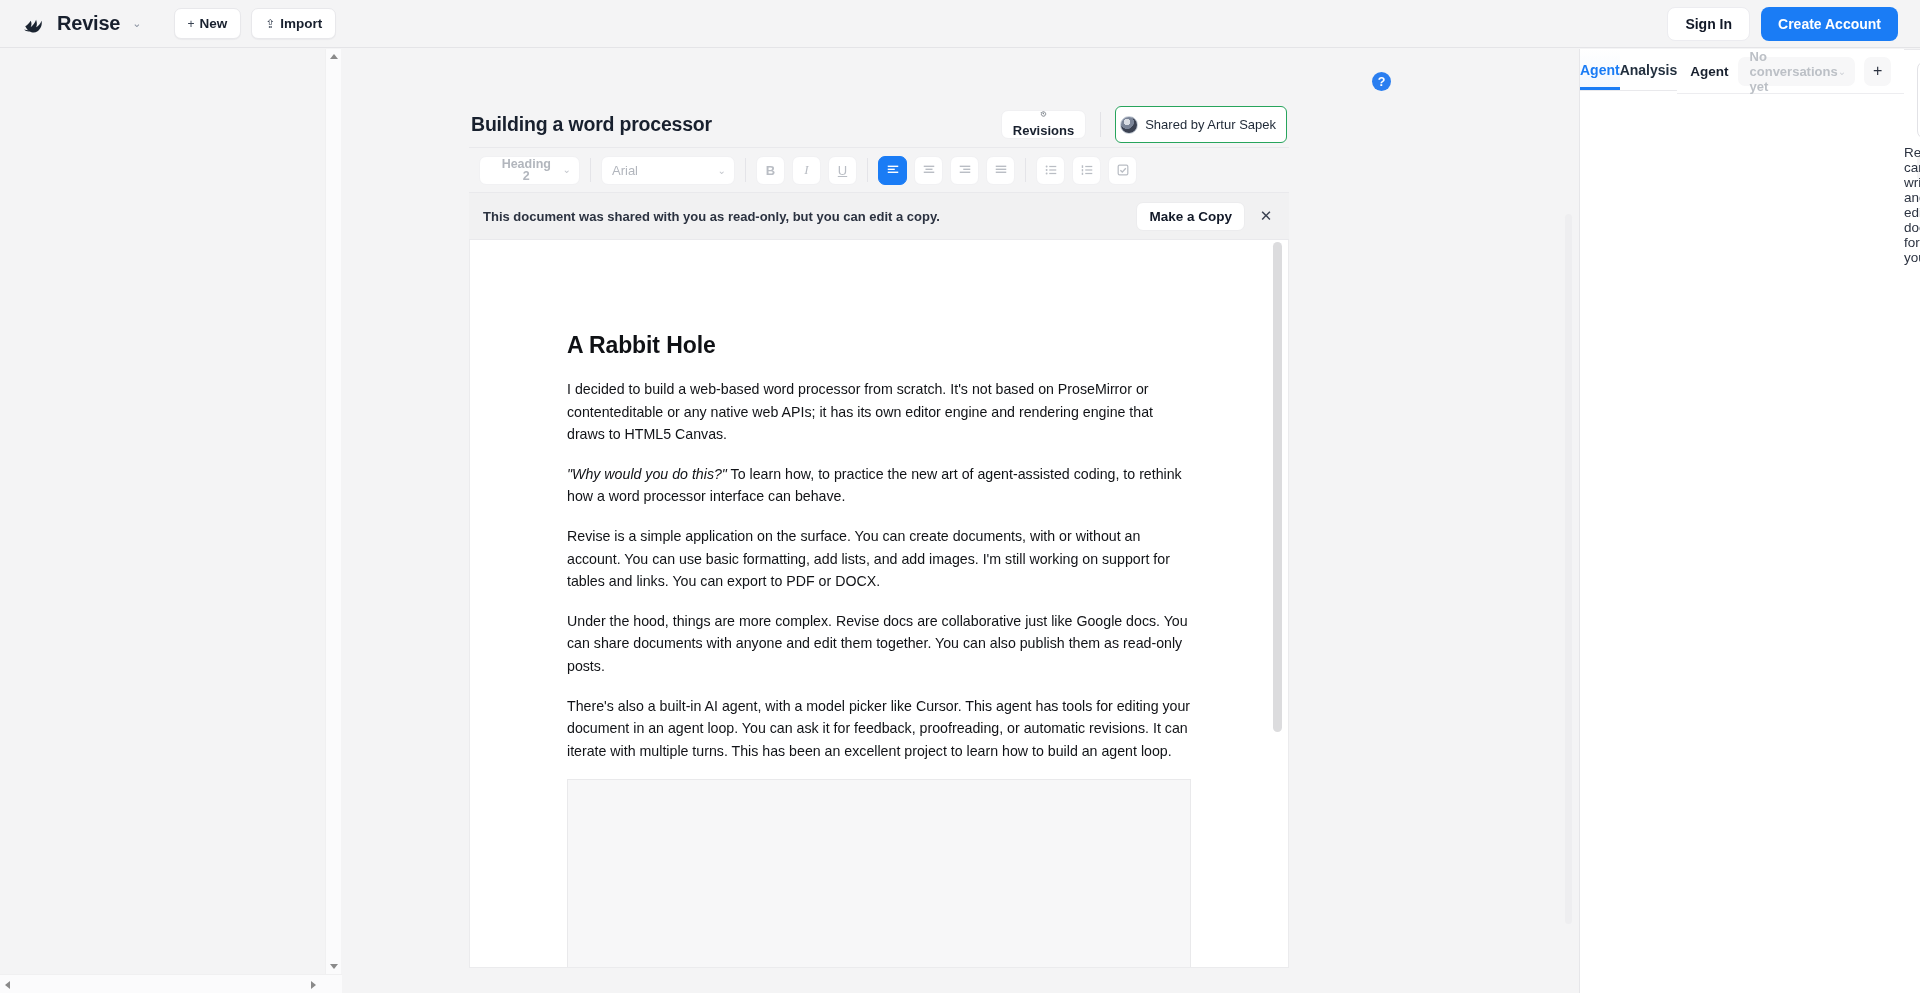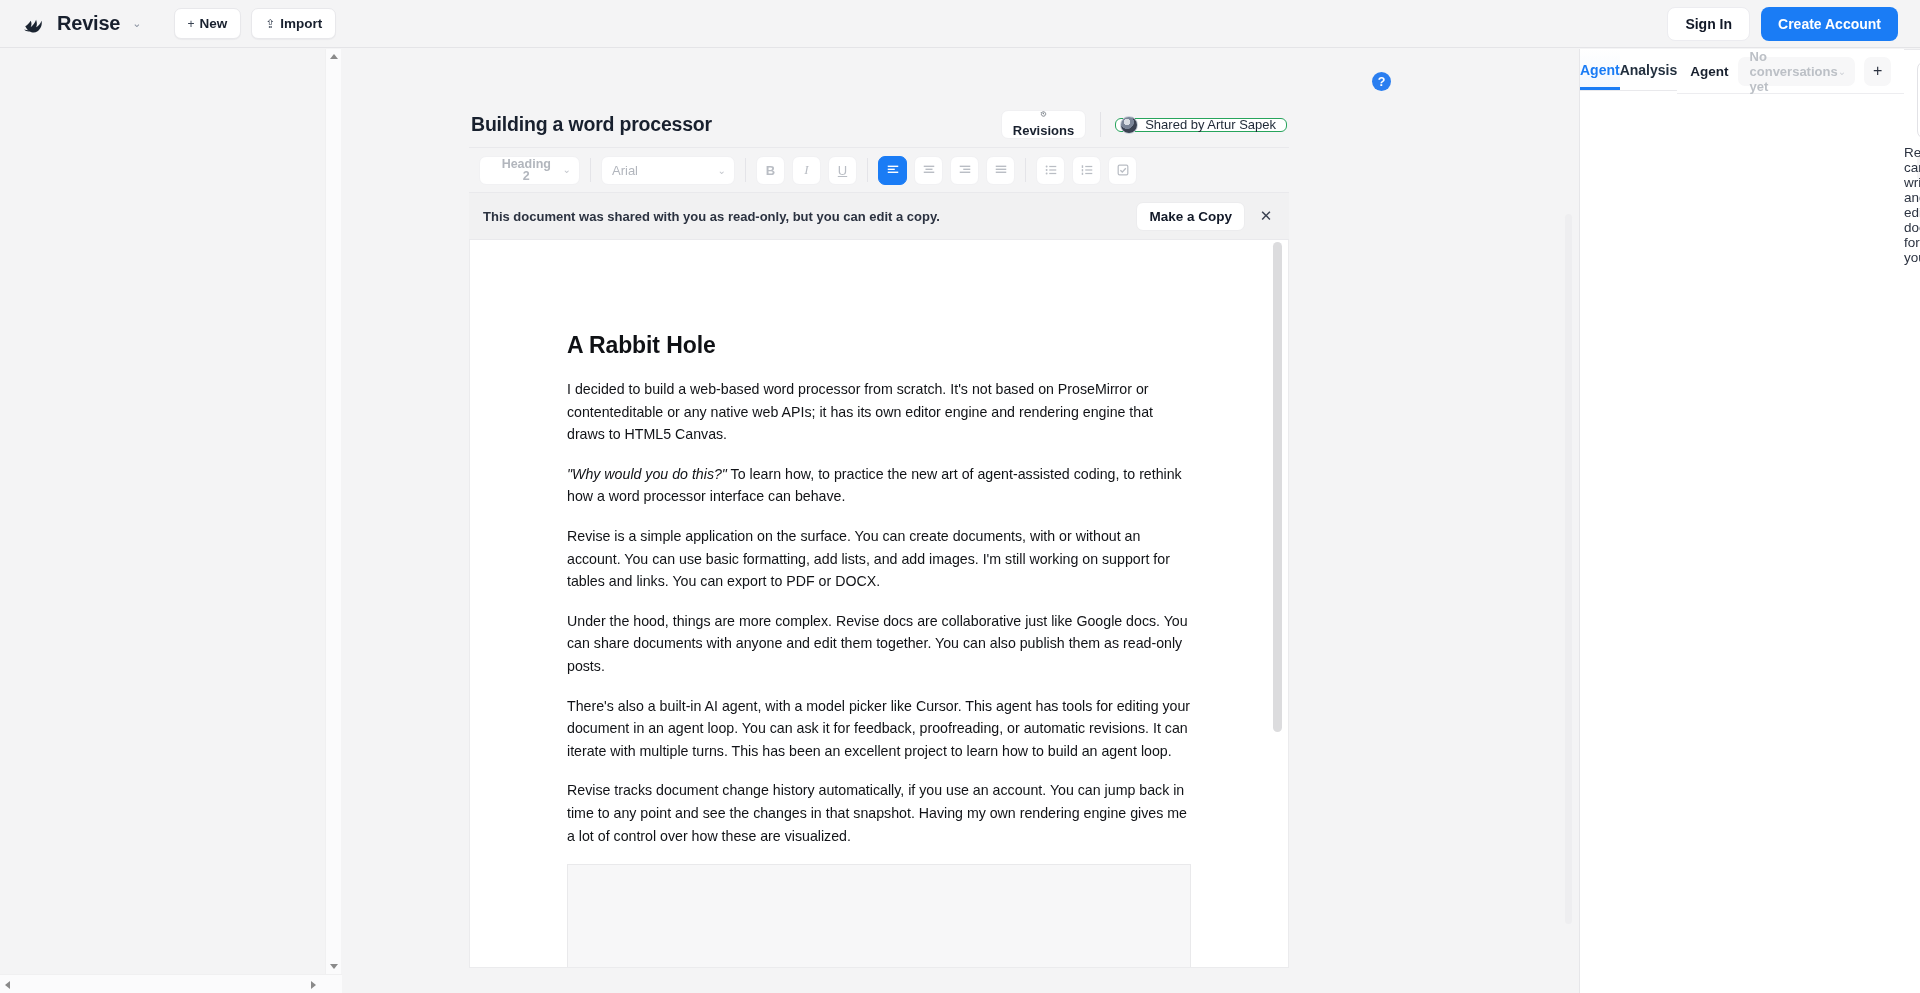--- a/index.html
+++ b/index.html
@@ -131,21 +131,21 @@
   .btn-revisions {
     height: 29px; padding: 0 11px;
     background: #fff; border: 1px solid #f0f0f2; border-radius: 7px;
     font-size: 13px; font-weight: bold; color: #18202e;
     display: flex; align-items: center; gap: 6px; cursor: pointer; flex-direction: column;
   }
   .divider-v {
     width: 1px; height: 25px; background: #e2e2e6; margin: 0 14px;
   }
   .shared-chip {
-    height: 14px; padding: 0 10px 0 4px;
+    height: 37px; padding: 0 10px 0 4px;
     border: 1px solid #27a45c; border-radius: 6px; background: #fff;
     display: flex; align-items: center; gap: 7px;
     font-size: 13px; color: #1f2937; cursor: pointer;
   }
   .avatar {
     width: 18px; height: 18px; border-radius: 50%;
     background: radial-gradient(circle at 38% 32%, #d9dde4 0 22%, #7b8598 23% 46%, #3b4252 47% 100%);
     border: 1px solid #cbd2dc;
     flex: none;
   }
@@ -495,21 +495,20 @@
 
     <div class="page-area">
       <div class="page-scroll"></div>
       <div class="page-inner">
         <div class="doc-h1">A Rabbit Hole</div>
         <p class="doc-p">I decided to build a web-based word processor from scratch. It's not based on ProseMirror or contenteditable or any native web APIs; it has its own editor engine and rendering engine that draws to HTML5 Canvas.</p>
         <p class="doc-p"><em>"Why would you do this?"</em><span> To learn how, to practice the new art of agent-assisted coding, to rethink how a word processor interface can behave.</span></p>
         <p class="doc-p">Revise is a simple application on the surface. You can create documents, with or without an account. You can use basic formatting, add lists, and add images. I'm still working on support for tables and links. You can export to PDF or DOCX.</p>
         <p class="doc-p">Under the hood, things are more complex. Revise docs are collaborative just like Google docs. You can share documents with anyone and edit them together. You can also publish them as read-only posts.</p>
         <p class="doc-p">There's also a built-in AI agent, with a model picker like Cursor. This agent has tools for editing your document in an agent loop. You can ask it for feedback, proofreading, or automatic revisions. It can iterate with multiple turns. This has been an excellent project to learn how to build an agent loop.</p>
-        <p class="doc-p">Revise tracks document change history automatically, if you use an account. You can jump back in time to any point and see the changes in that snapshot. Having my own rendering engine gives me a lot of control over how these are visualized.</p>
         <div class="img-placeholder"></div>
       </div>
     </div>
   </div>
 
   <div class="scroll-track"></div>
 </div>
 
 <div class="rightpanel">
   <div class="rp-tabs">

